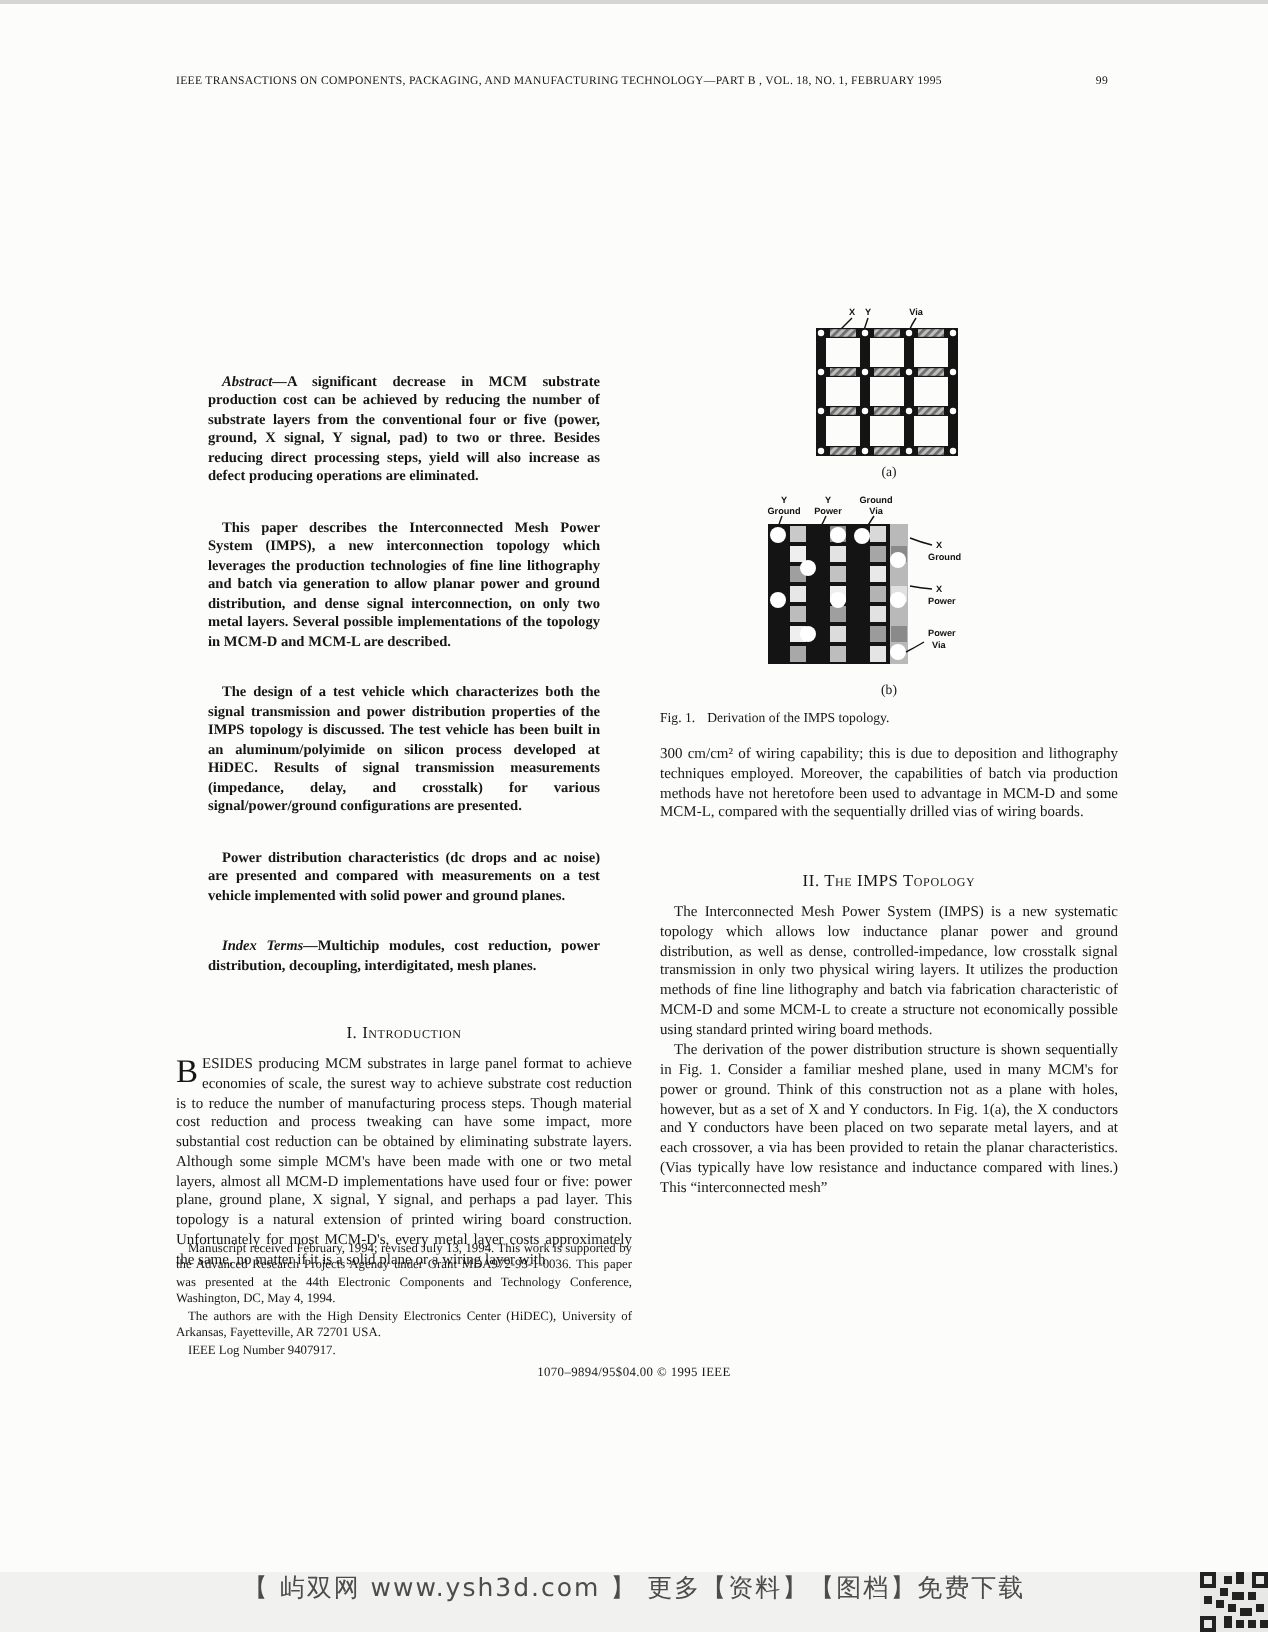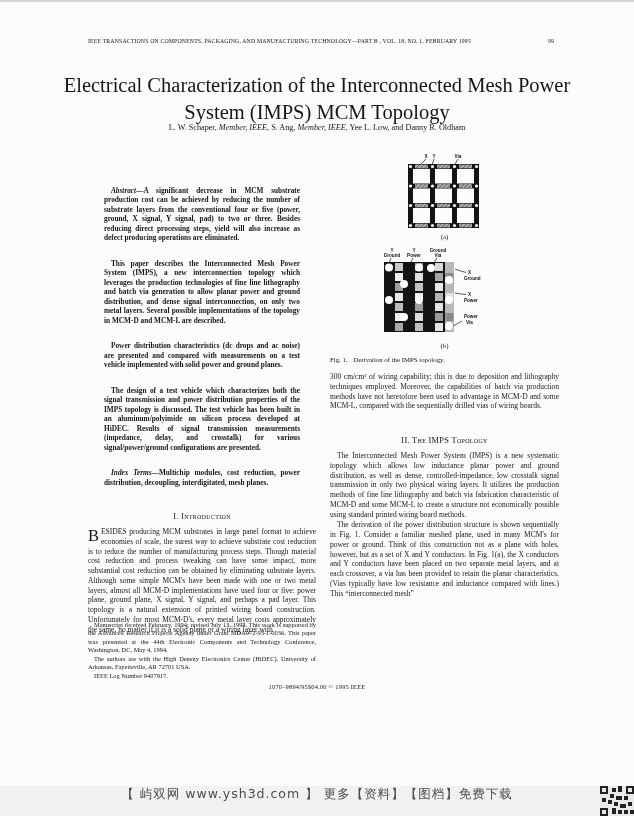--- a/index.html
+++ b/index.html
@@ -74,32 +74,28 @@
 <body>
 
 <div class="page">
   <div class="topline"></div>
 
   <div class="running-head">
     <span>IEEE TRANSACTIONS ON COMPONENTS, PACKAGING, AND MANUFACTURING TECHNOLOGY—PART B , VOL. 18, NO. 1, FEBRUARY 1995</span>
     <span>99</span>
   </div>
 
-  <h1 class="paper-title">Electrical Characterization of the Interconnected Mesh Power System (IMPS) MCM Topology</h1>
-
-  <div class="authors">
-    <span>L. W. Schaper, </span><span class="it">Member, IEEE</span><span>, S. Ang, </span><span class="it">Member, IEEE</span><span>, Yee L. Low, and Danny R. Oldham</span>
-  </div>
+
 
   <div class="col-left">
     <div class="abstract">
       <p><span class="lead">Abstract—</span><span>A significant decrease in MCM substrate production cost can be achieved by reducing the number of substrate layers from the conventional four or five (power, ground, X signal, Y signal, pad) to two or three. Besides reducing direct processing steps, yield will also increase as defect producing operations are eliminated.</span></p>
       <p>This paper describes the Interconnected Mesh Power System (IMPS), a new interconnection topology which leverages the production technologies of fine line lithography and batch via generation to allow planar power and ground distribution, and dense signal interconnection, on only two metal layers. Several possible implementations of the topology in MCM-D and MCM-L are described.</p>
+      <p>The design of a test vehicle which characterizes both the signal transmission and power distribution properties of the IMPS topology is discussed. The test vehicle has been built in an aluminum/polyimide on silicon process developed at HiDEC. Results of signal transmission measurements (impedance, delay, and crosstalk) for various signal/power/ground configurations are presented.</p>
       <p>Power distribution characteristics (dc drops and ac noise) are presented and compared with measurements on a test vehicle implemented with solid power and ground planes.</p>
-      <p>The design of a test vehicle which characterizes both the signal transmission and power distribution properties of the IMPS topology is discussed. The test vehicle has been built in an aluminum/polyimide on silicon process developed at HiDEC. Results of signal transmission measurements (impedance, delay, and crosstalk) for various signal/power/ground configurations are presented.</p>
       <p class="index-terms"><span class="lead">Index Terms—</span><span>Multichip modules, cost reduction, power distribution, decoupling, interdigitated, mesh planes.</span></p>
     </div>
 
     <h2 class="sec-heading">I. Introduction</h2>
 
     <div class="body-text">
       <p><span class="dropcap">B</span><span>ESIDES producing MCM substrates in large panel format to achieve economies of scale, the surest way to achieve substrate cost reduction is to reduce the number of manufacturing process steps. Though material cost reduction and process tweaking can have some impact, more substantial cost reduction can be obtained by eliminating substrate layers. Although some simple MCM's have been made with one or two metal layers, almost all MCM-D implementations have used four or five: power plane, ground plane, X signal, Y signal, and perhaps a pad layer. This topology is a natural extension of printed wiring board construction. Unfortunately for most MCM-D's, every metal layer costs approximately the same, no matter if it is a solid plane or a wiring layer with</span></p>
     </div>
   </div>
 

